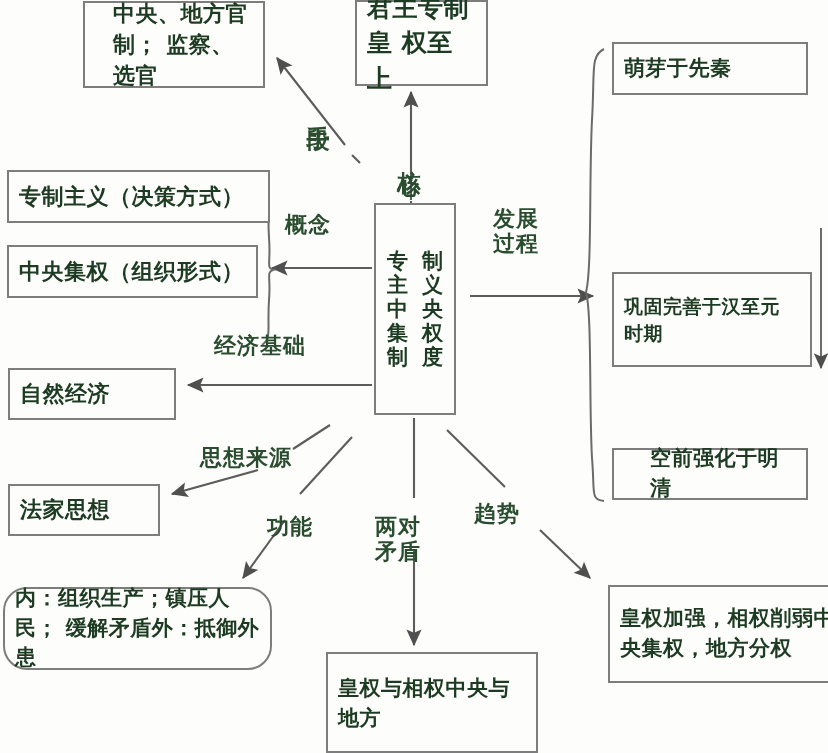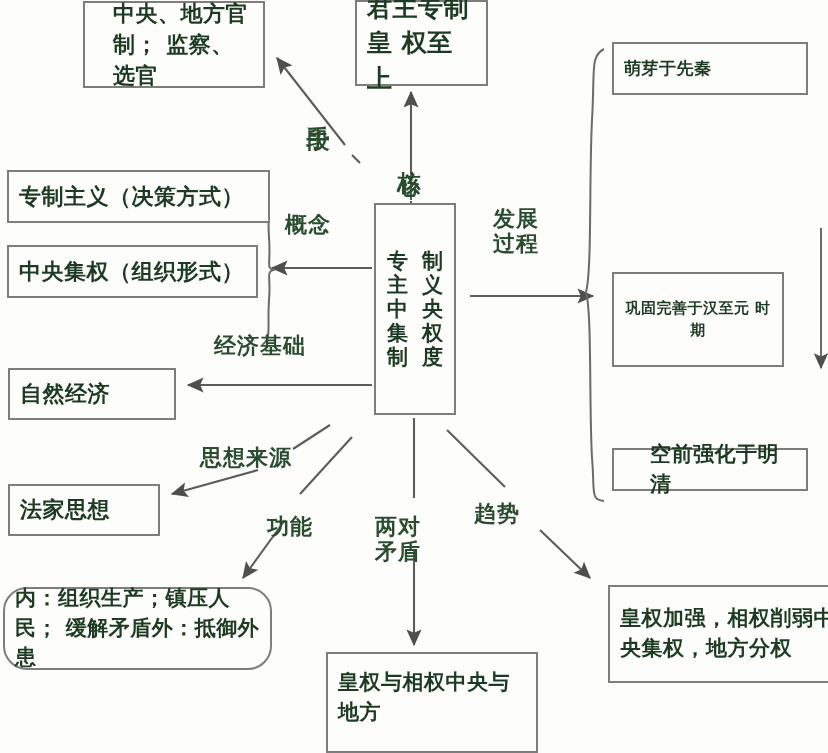--- a/index.html
+++ b/index.html
@@ -126,33 +126,33 @@
   <div class="box" style="left:7px; top:245px; width:251px; height:53px; font-size:22px;">中央集权（组织形式）</div>
 
   <div class="box" style="left:8px; top:368px; width:168px; height:52px; font-size:22px;">自然经济</div>
 
   <div class="box" style="left:8px; top:473px; width:152px; height:52px; font-size:22px;margin-top:11px;">法家思想</div>
 
   <div class="box" style="left:3px; top:587px; width:269px; height:83px; font-size:21px;border-radius:24px;">内：组织生产；镇压人民；
 缓解矛盾外：抵御外患</div>
 
   <div class="box" style="left:326px; top:652px; width:212px; height:101px; font-size:21px;
-              align-items:flex-start; padding-top:14px;">皇权与相权中央与
+              align-items:flex-start; padding-top:20px;">皇权与相权中央与
 地方</div>
 
   <div class="box" style="left:580px; top:585px; width:240px; height:98px; font-size:21px;margin-left:28px;">皇权加强，相权削弱中
 央集权，地方分权</div>
 
-  <div class="box" style="left:612px; top:42px; width:196px; height:53px; font-size:17px;">萌芽于先秦</div>
+  <div class="box" style="left:612px; top:42px; width:196px; height:53px; font-size:21px;">萌芽于先秦</div>
 
 
-  <div class="box" style="left:612px; top:272px; width:172px; height:95px; font-size:15px;text-align:center;">巩固完善于汉至元
+  <div class="box" style="left:612px; top:272px; width:200px; height:95px; font-size:19px;">巩固完善于汉至元
 时期</div>
 
-  <div class="box" style="left:612px; top:448px; width:196px; height:43px; font-size:21px;padding-left:36px;">空前强化于明清</div>
+  <div class="box" style="left:612px; top:448px; width:196px; height:52px; font-size:21px;padding-left:36px;">空前强化于明清</div>
 
   <div class="center-node" style="left:374px; top:203px; width:82px; height:212px;">
     <span>专</span>
     <span>制</span>
     <span>主</span>
     <span>义</span>
     <span>中</span>
     <span>央</span>
     <span>集</span>
     <span>权</span>

